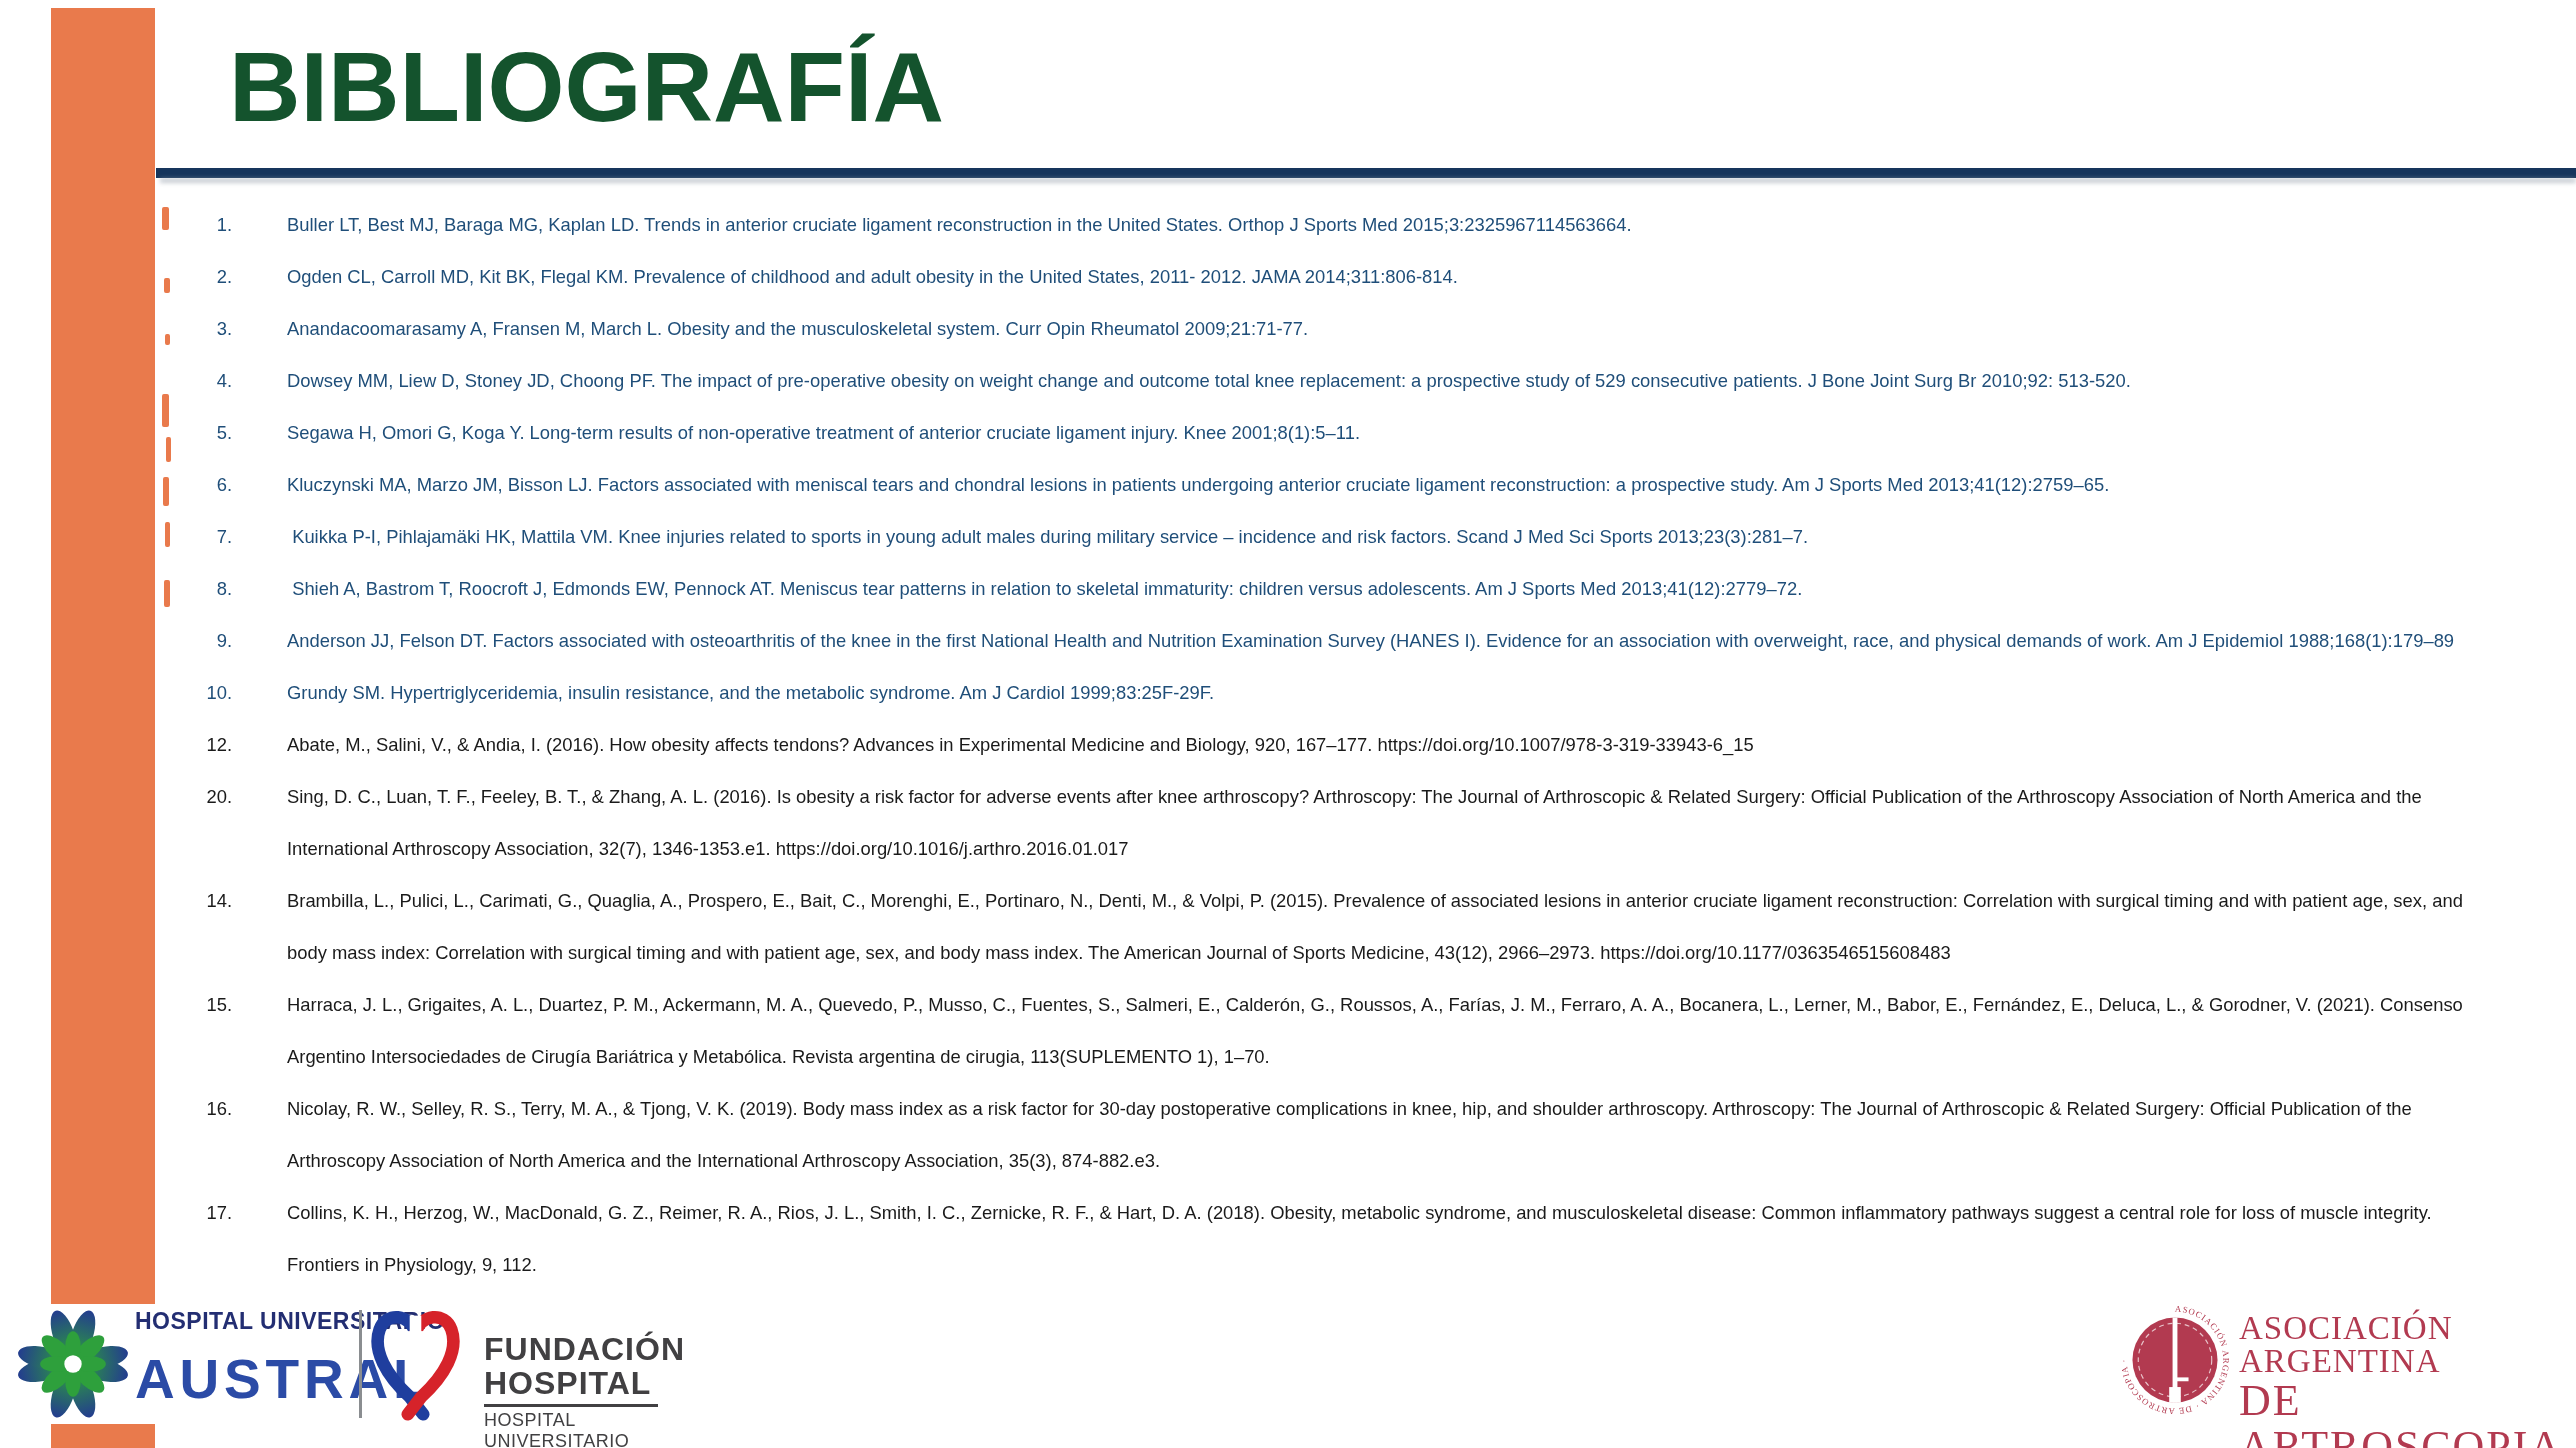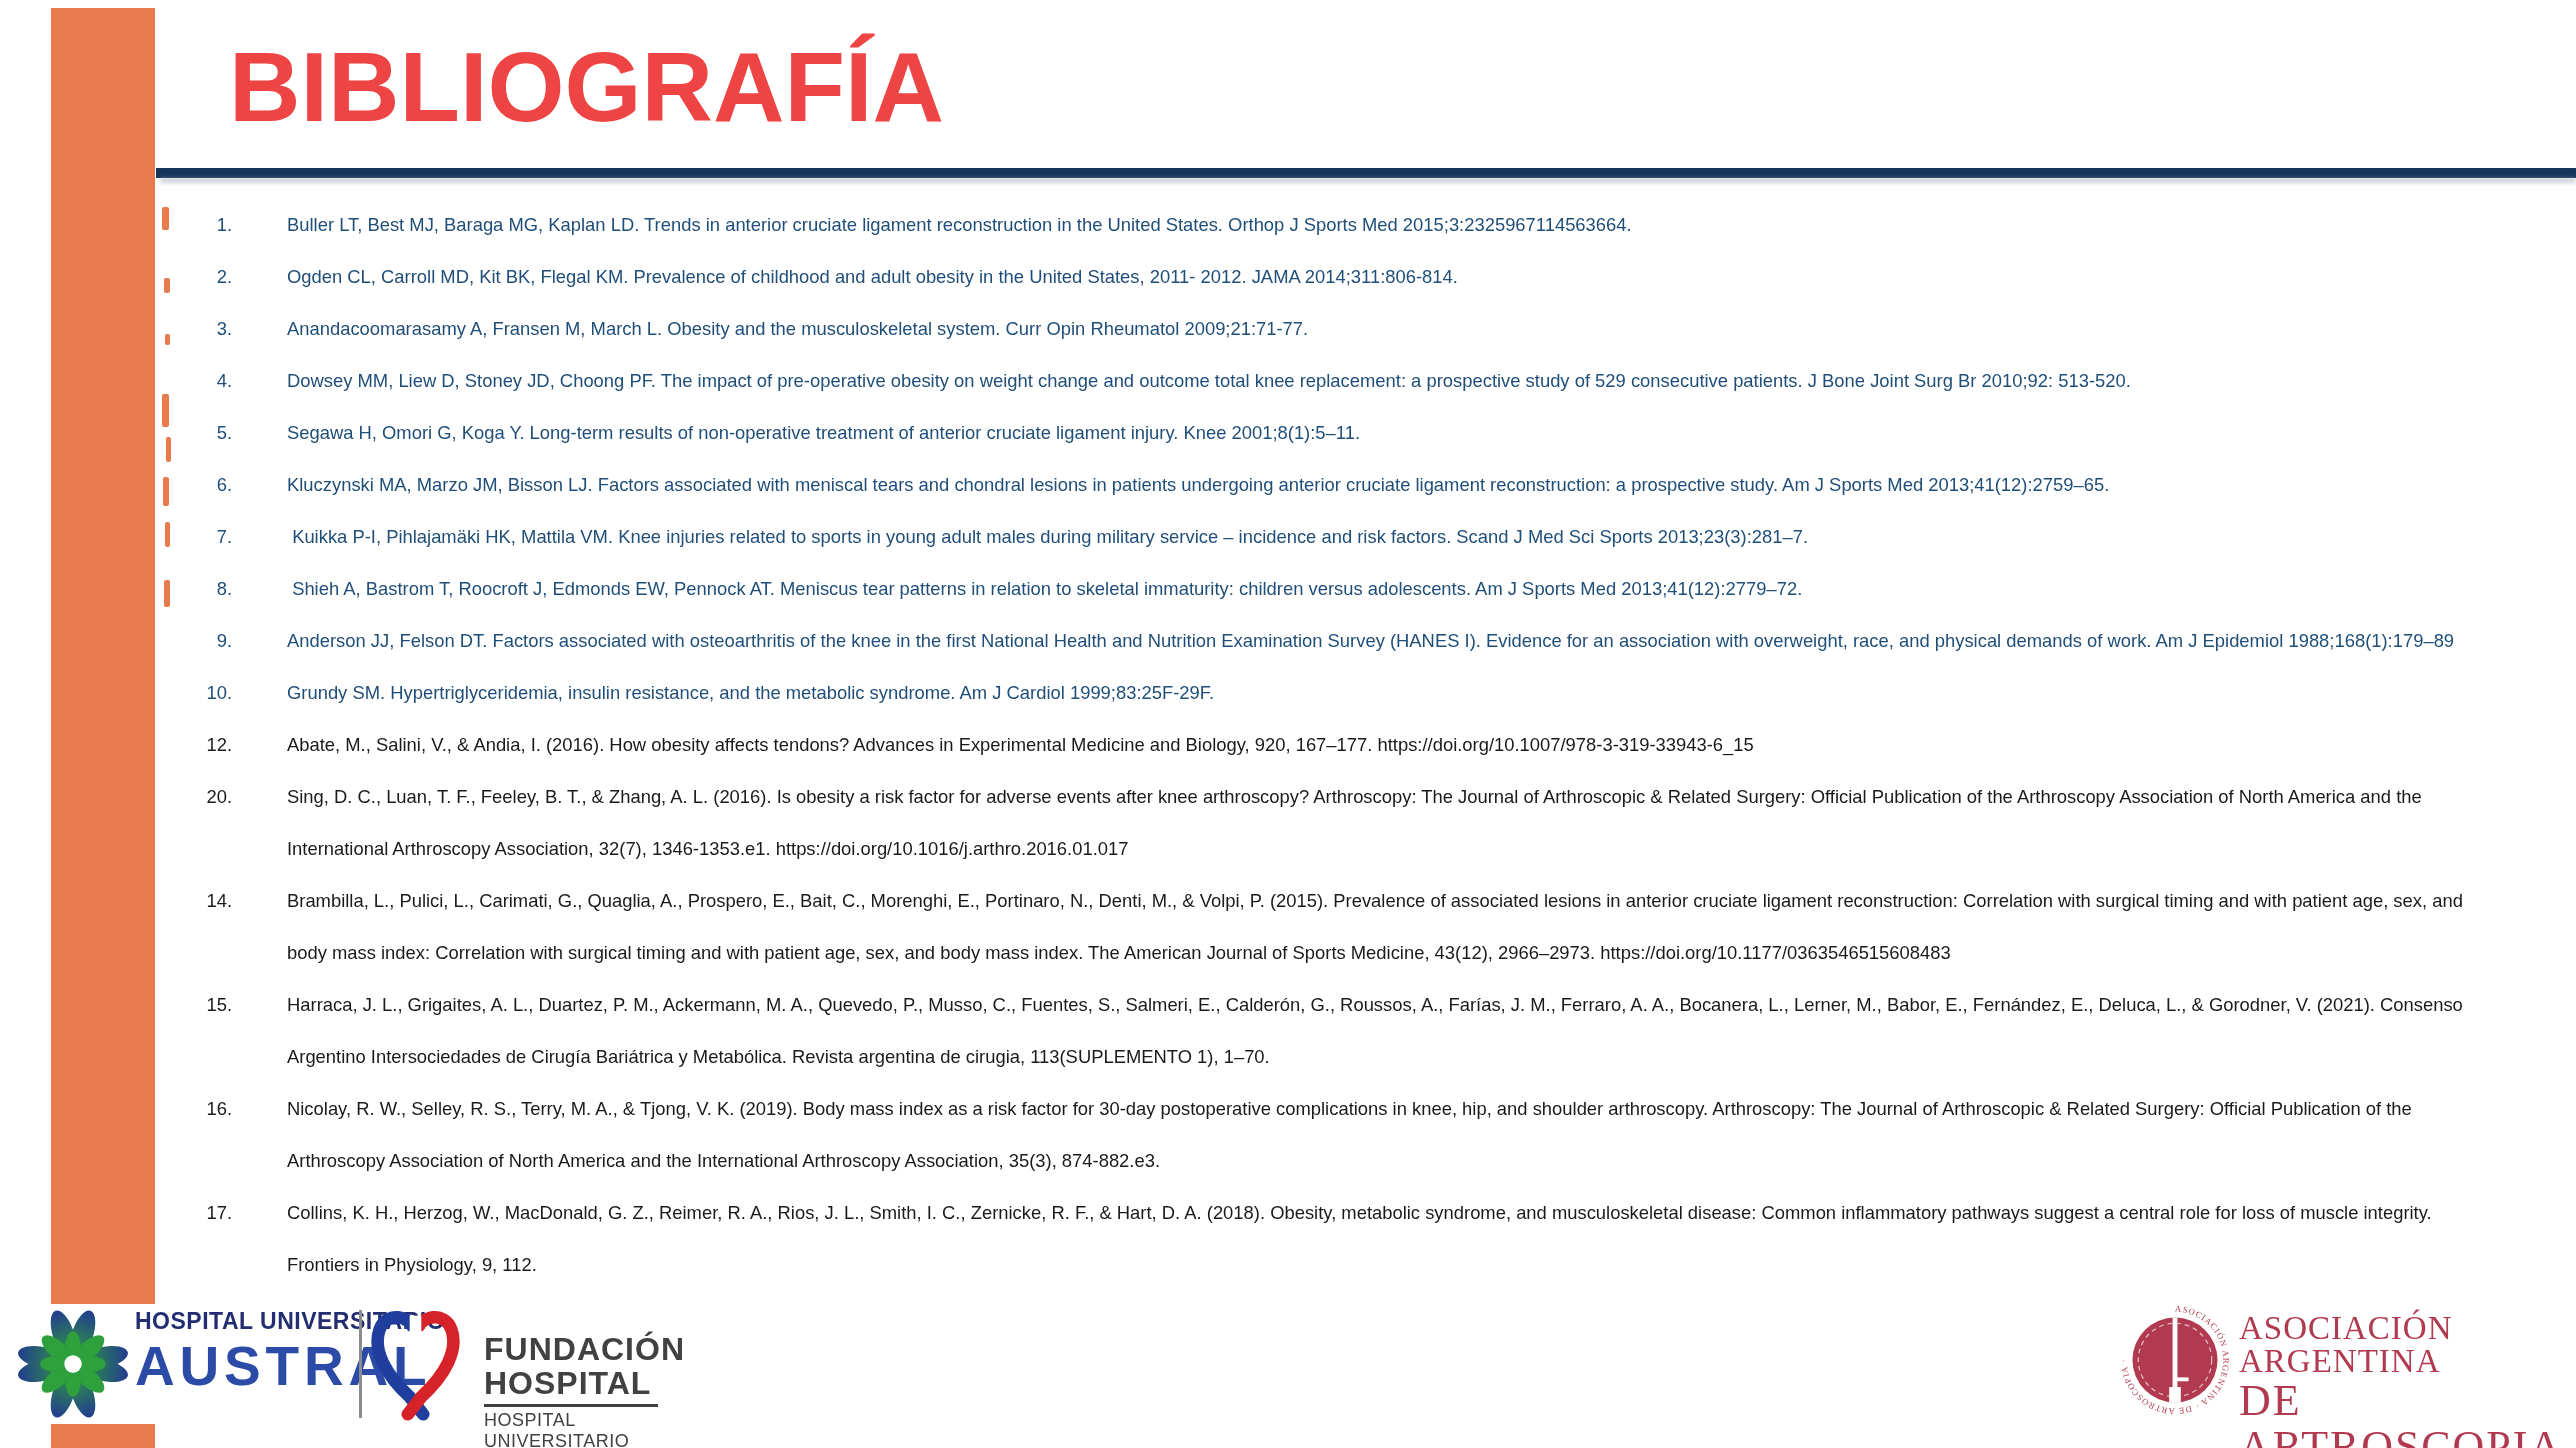--- a/index.html
+++ b/index.html
@@ -9,38 +9,38 @@
     font-family:"Liberation Sans","DejaVu Sans",sans-serif;
   }
   
   .orange-bar{position:absolute;left:51px;top:7.7px;width:104px;height:1441px;background:#E97A4C;}
   .tick{position:absolute;background:#E97A4C;border-radius:1.9px;}
 
   
   .title{
     position:absolute;left:229px;top:33px;
     font-size:99px;font-weight:bold;letter-spacing:0px;line-height:1.1;
-    color:#ef4444;
+    color:#14532d;
   }
   .divider{position:absolute;left:156px;top:168px;width:2420px;height:9.7px;background:#16355C;z-index:3;}
   .divider::after{content:'';position:absolute;left:3.9px;right:0;top:9.7px;height:5.8px;background:rgba(148,158,170,.5);filter:blur(1.9px);}
 
   
   .refs{position:absolute;left:184px;top:199px;width:2310px;z-index:2;}
   .ref{display:flex;font-size:18.4px;line-height:52px;}
   .ref .num{flex:0 0 48px;text-align:right;}
   .ref .txt{flex:1;margin-left:55px;max-width:2202px;white-space:pre-wrap;}
   .ref.navy{color:#1F4E79;}
   .ref.black{color:#1A1A1A;}
 
   
   .footer-left{position:absolute;left:0;top:1304px;width:710px;height:120px;background:#ffffff;z-index:1;}
   .austral-text{position:absolute;left:135px;top:3.9px;}
   .austral-super{font-size:23px;font-weight:bold;color:#232E72;letter-spacing:0.5px;}
-  .austral-name{font-size:55px;font-weight:bold;color:#2B4BA6;letter-spacing:4.8px;line-height:1;margin-top:4px;}
+  .austral-name{font-size:55px;font-weight:bold;color:#2B4BA6;letter-spacing:4.8px;line-height:1;margin-top:17px;}
   .vdiv{position:absolute;left:359px;top:5.8px;width:2.9px;height:108px;background:#8A8D90;}
   .flower{position:absolute;left:15.5px;top:1.9px;}
   .heart{position:absolute;left:371px;top:0px;}
   .favaloro-text{position:absolute;left:484px;top:29px;color:#414042;}
   .fav-l1,.fav-l2{font-size:32px;font-weight:bold;letter-spacing:1px;line-height:1.05;}
   .fav-rule{width:174px;height:2.9px;background:#414042;margin:3.9px 0 2.9px 0;}
   .fav-l3{font-size:18px;letter-spacing:0.5px;}
 
   
   .footer-right{position:absolute;left:2117px;top:1302px;z-index:1;}

